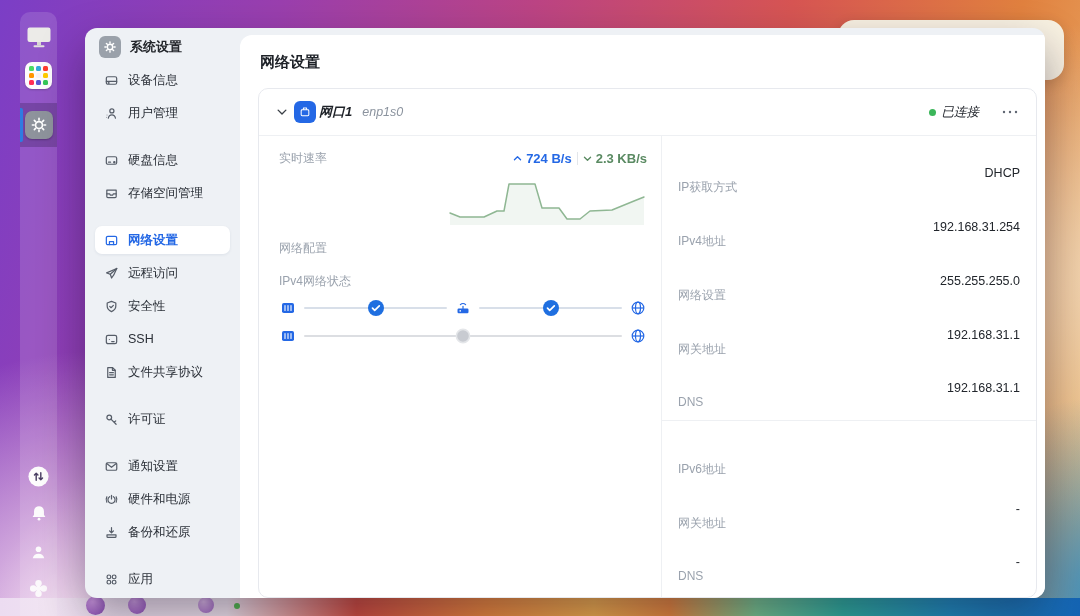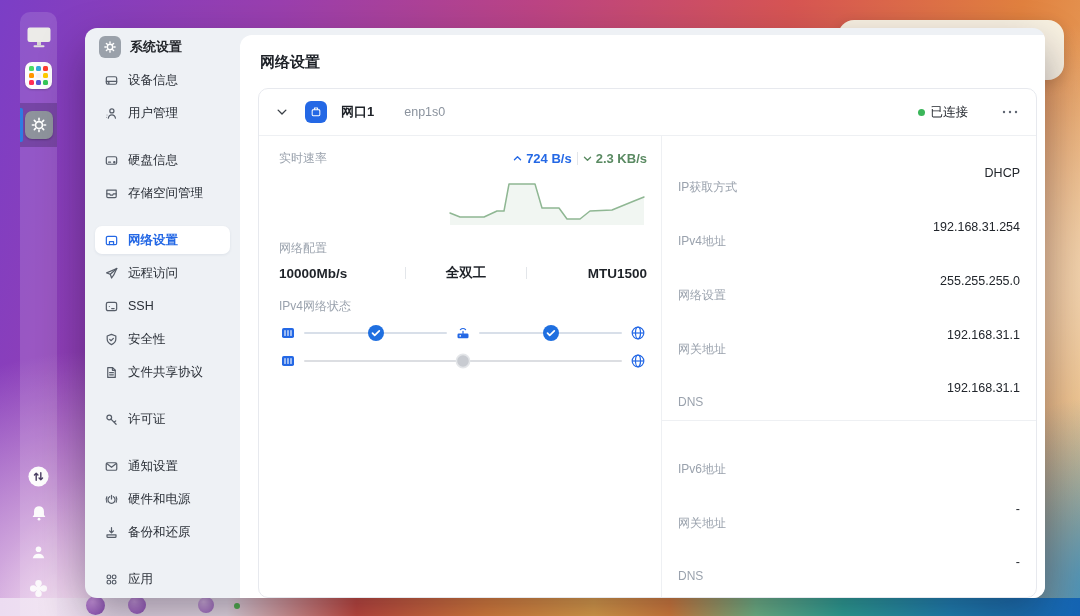--- a/index.html
+++ b/index.html
@@ -53,25 +53,25 @@
   .sb-item{height:28px;margin-bottom:5px;border-radius:7px;display:flex;align-items:center;gap:9px;
     padding:0 8px;font-size:12.5px;color:#2a2f37;cursor:pointer;}
   .sb-item .sb-icon{width:16px;height:16px;display:flex;align-items:center;justify-content:center;color:#565d68;flex:0 0 auto;}
   .sb-item.active{background:#ffffff;color:#2468e5;box-shadow:0 1px 3px rgba(30,50,90,.08);font-weight:600;}
   .sb-item.active .sb-icon{color:#2468e5;}
   .sb-gap{height:14px;}
   
   .content{flex:1;background:#fff;border-top-left-radius:12px;min-width:0;padding:0 8px 0 18px;box-sizing:border-box;}
   .page-title{font-size:15px;font-weight:700;color:#1e2228;margin:18px 0 0 2px;}
   .card{margin-top:16px;border:1px solid #e7e9ee;border-radius:10px;background:#fff;}
-  .card-header{height:46px;display:flex;align-items:center;padding:0 14px;gap:14px;border-bottom:1px solid #eef0f3;}
+  .card-header{height:46px;display:flex;align-items:center;padding:0 14px;gap:3px;border-bottom:1px solid #eef0f3;font-style:italic;}
   .chev-btn{width:18px;height:18px;display:flex;align-items:center;justify-content:center;cursor:pointer;}
   .port-tile{width:22px;height:22px;border-radius:6px;background:#2468e5;display:flex;align-items:center;justify-content:center;}
   .port-name{font-size:13px;font-weight:700;color:#1e2228;}
-  .iface{font-size:12.5px;color:#8b939e;margin-left:16px;}
+  .iface{font-size:12.5px;color:#8b939e;margin-left:7px;}
   .hd-spacer{flex:1;}
   .status{display:flex;align-items:center;gap:6px;}
   .status-dot{width:7px;height:7px;border-radius:50%;background:#3bb65a;}
   .status-text{font-size:12.5px;color:#23272e;}
   .more-btn{margin-left:16px;width:24px;height:24px;display:flex;align-items:center;justify-content:center;cursor:pointer;border-radius:5px;}
   .card-body{display:flex;}
   .card-left{width:402px;flex:0 0 auto;box-sizing:border-box;padding:14px 14px 14px 20px;}
   .card-right{flex:1;border-left:1px solid #eef0f3;padding:10px 0 10px;box-sizing:border-box;min-width:0;}
   .rate-row{display:flex;align-items:center;justify-content:space-between;}
   .sec-label{font-size:12px;color:#9aa2ad;}
@@ -277,36 +277,36 @@
         <span class="sb-icon">
             <svg width="15" height="15" viewBox="0 0 16 16" fill="none" stroke="currentColor" stroke-width="1.3" stroke-linecap="round" stroke-linejoin="round">
               <path d="M13.6 2.6 2.8 7.3l3.9 1.5 1.4 4 2.3-3.3z"></path>
               <path d="M6.7 8.8l6.9-6.2"></path>
             </svg>
           </span>
         <span>远程访问</span>
       </div>
       <div class="sb-item">
         <span class="sb-icon">
+            <svg width="15" height="15" viewBox="0 0 16 16" fill="none" stroke="currentColor" stroke-width="1.3" stroke-linecap="round" stroke-linejoin="round">
+              <path d="M8 2.6 12.6 4.3v3.2c0 2.9-1.9 4.8-4.6 5.9-2.7-1.1-4.6-3-4.6-5.9V4.3z"></path>
+              <path d="M6.1 7.9l1.4 1.4 2.5-2.5"></path>
+            </svg>
+          </span>
+        <span>安全性</span>
+      </div>
+      <div class="sb-item">
+        <span class="sb-icon">
             <svg width="15" height="15" viewBox="0 0 16 16" fill="none" stroke="currentColor" stroke-width="1.3" stroke-linecap="round">
               <rect x="2.5" y="3.5" width="11" height="9" rx="1.8"></rect>
               <circle cx="5.7" cy="8" r="0.6" fill="currentColor" stroke="none"></circle>
               <path d="M8.2 10.2h2.6"></path>
             </svg>
           </span>
         <span>SSH</span>
-      </div>
-      <div class="sb-item">
-        <span class="sb-icon">
-            <svg width="15" height="15" viewBox="0 0 16 16" fill="none" stroke="currentColor" stroke-width="1.3" stroke-linecap="round" stroke-linejoin="round">
-              <path d="M8 2.6 12.6 4.3v3.2c0 2.9-1.9 4.8-4.6 5.9-2.7-1.1-4.6-3-4.6-5.9V4.3z"></path>
-              <path d="M6.1 7.9l1.4 1.4 2.5-2.5"></path>
-            </svg>
-          </span>
-        <span>安全性</span>
       </div>
       <div class="sb-item">
         <span class="sb-icon">
             <svg width="15" height="15" viewBox="0 0 16 16" fill="none" stroke="currentColor" stroke-width="1.3" stroke-linecap="round" stroke-linejoin="round">
               <path d="M4 2.8h5.2L12 5.6v7.6H4z"></path>
               <path d="M9 2.8v2.9h3"></path>
               <path d="M6 8.2h4M6 10.5h4"></path>
             </svg>
           </span>
         <span>文件共享协议</span>
@@ -425,27 +425,20 @@
             </div>
 
             <div class="chart-wrap">
               <svg width="200" height="46" viewBox="0 0 200 46">
                 <polygon fill="rgba(143,183,147,0.12)" points="3,34 13,38 37,38 50,32 57,32 62,5 88,5 95,29 112,29 120,40 133,40 143,32 165,31 187,22 197,18 197,46 3,46"></polygon>
                 <polyline fill="none" stroke="#8fb793" stroke-width="1.5" stroke-linejoin="round" stroke-linecap="round" points="3,34 13,38 37,38 50,32 57,32 62,5 88,5 95,29 112,29 120,40 133,40 143,32 165,31 187,22 197,18"></polyline>
               </svg>
             </div>
 
             <div class="sec-label m-cfg">网络配置</div>
-            <div class="cfg-row">
-              <span class="cfg-val v1">10000Mb/s</span>
-              <span class="cfg-sep"></span>
-              <span class="cfg-val v2">全双工</span>
-              <span class="cfg-sep"></span>
-              <span class="cfg-val v3">MTU1500</span>
-            </div>
 
             <div class="sec-label m-ip4">IPv4网络状态</div>
             <div class="conn-row">
               <span class="endpoint">
                 <svg width="16" height="16" viewBox="0 0 16 16">
                     <rect x="2" y="3" width="12" height="10" rx="1.8" fill="#2468e5"></rect>
                     <path d="M5 5.5v5M8 5.5v5M11 5.5v5" stroke="#fff" stroke-width="1.1" stroke-linecap="round"></path>
                   </svg>
               </span>
               <span class="conn-seg">

